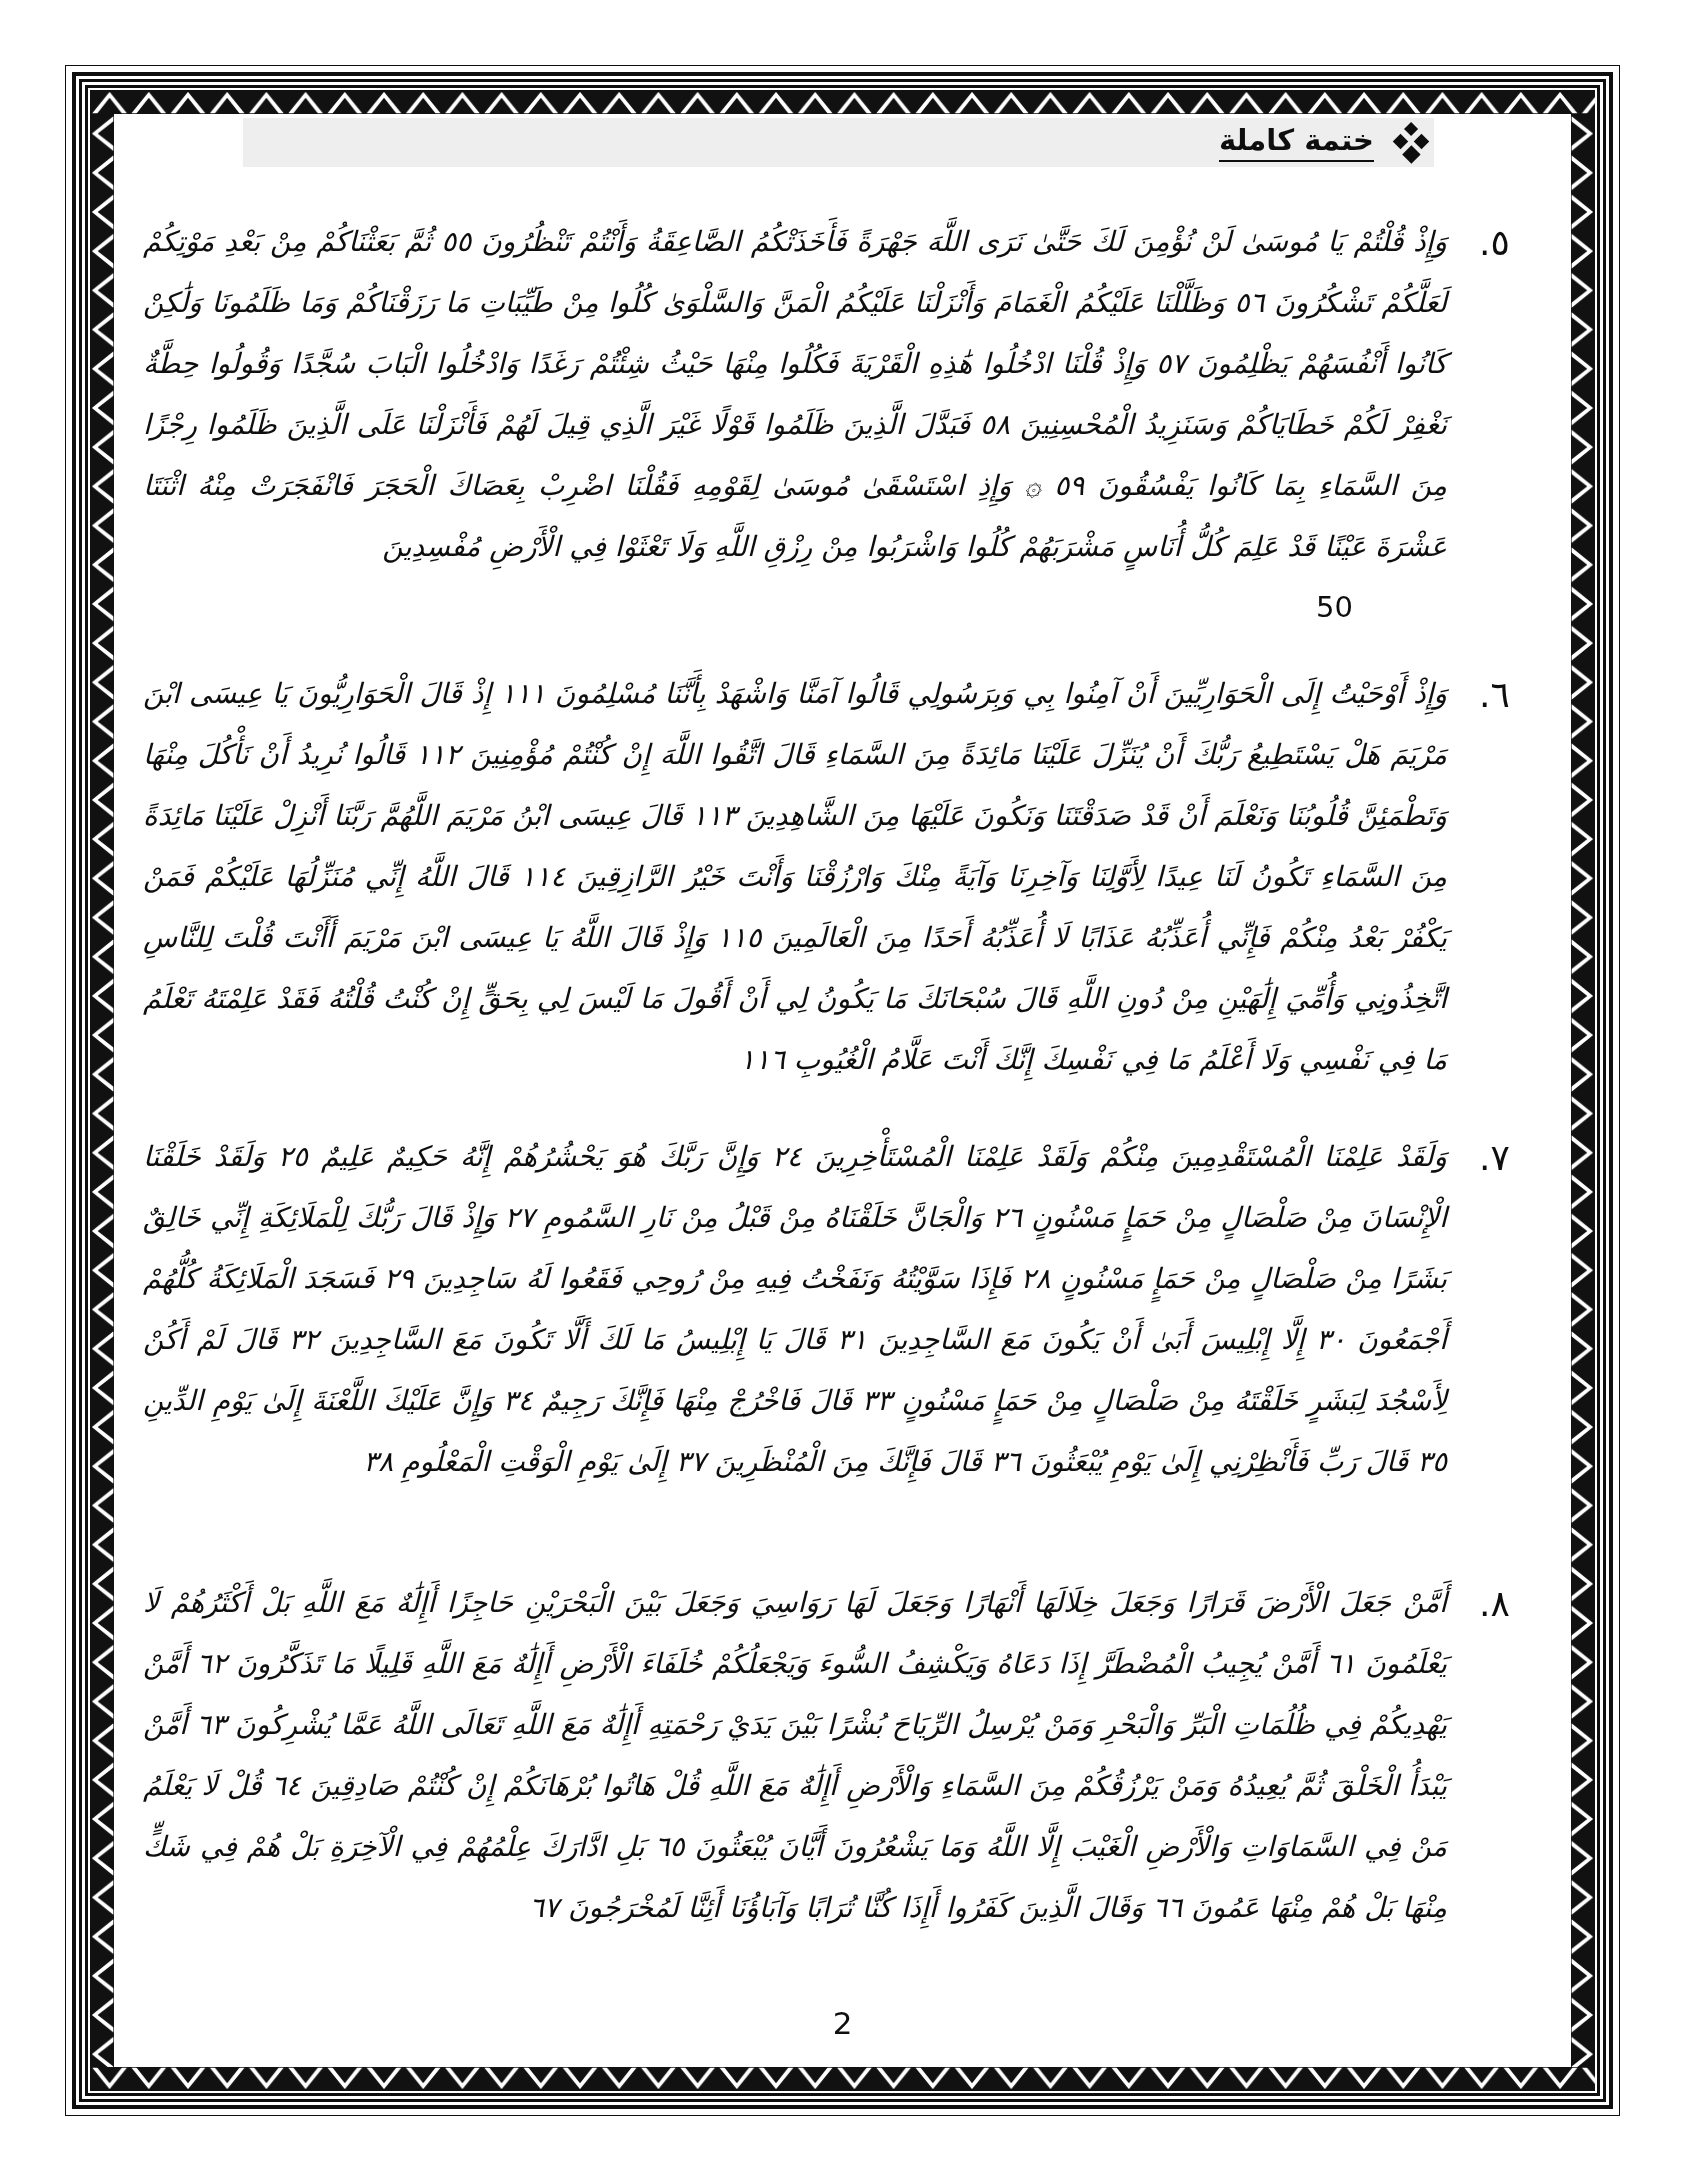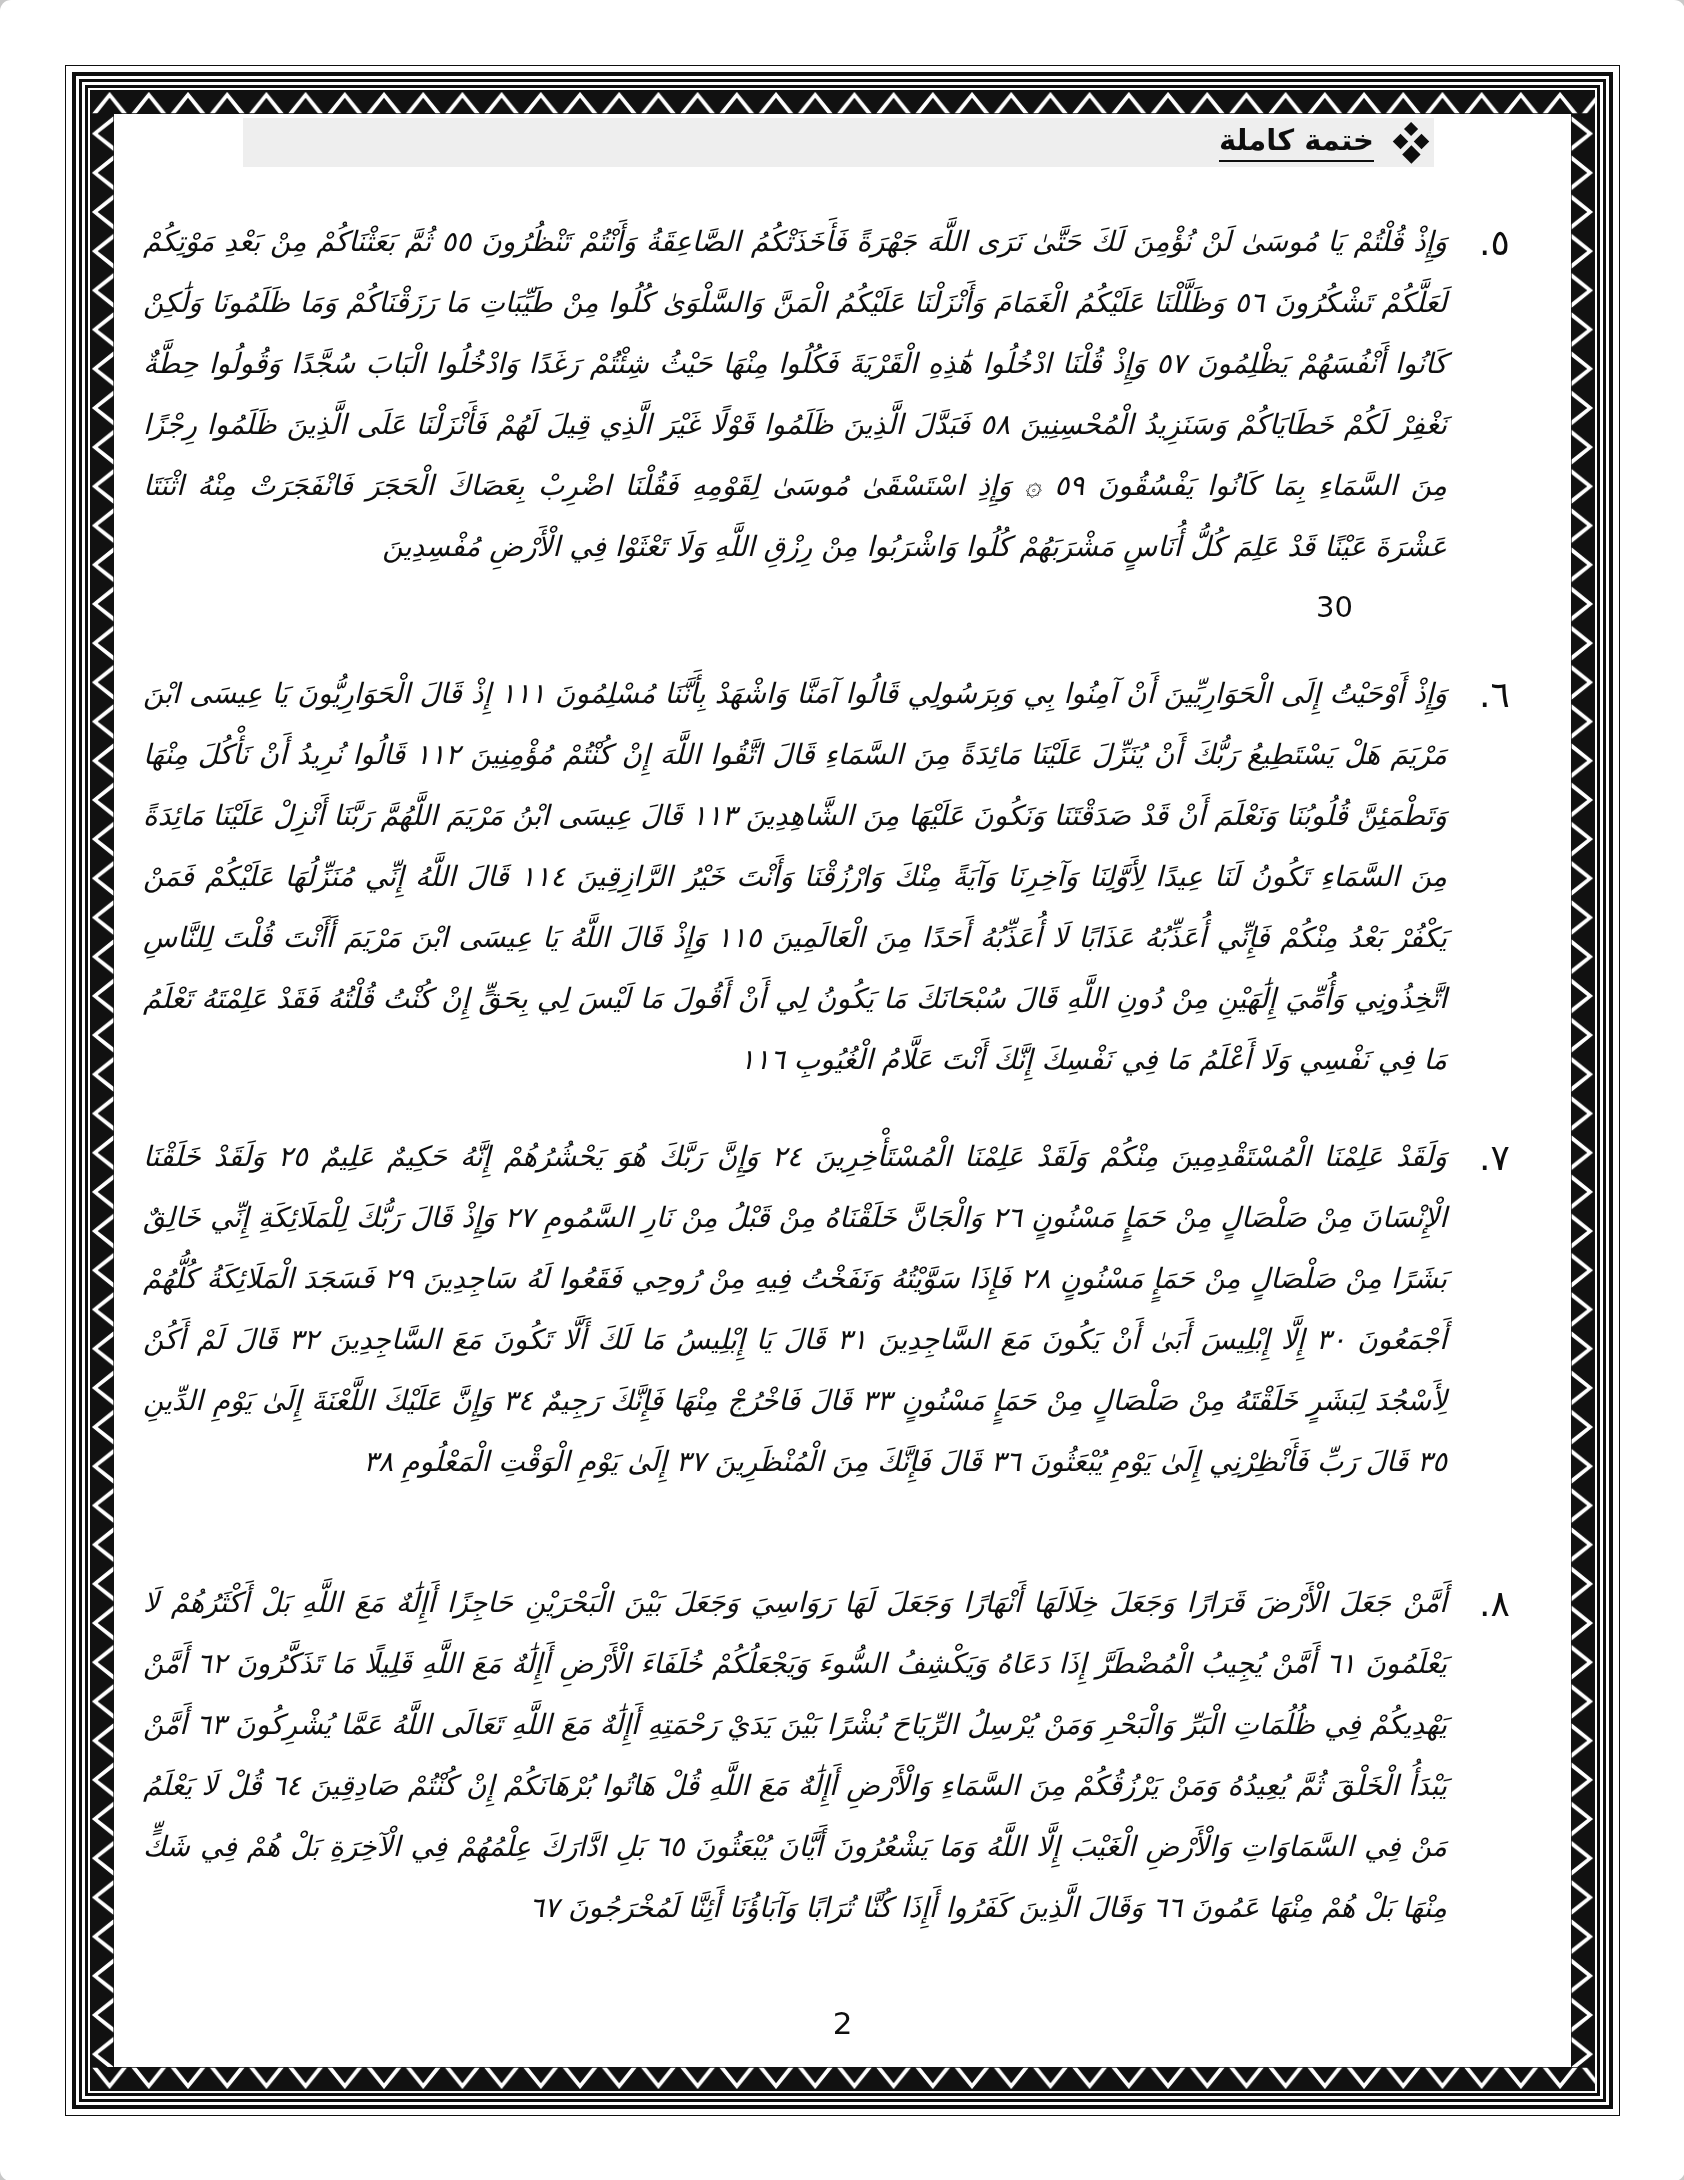--- a/index.html
+++ b/index.html
@@ -2,21 +2,20 @@
 <html lang="ar" style="--ink: #0e0e0e; --paper: #ffffff; --band: #eeeeee;font-size:13.6px"><head>
 <meta charset="utf-8">
 <style>
   * { box-sizing: border-box; margin: 0; padding: 0; }
   html, body { background: #c8c8c8; }
   body { width: 1685px; height: 2181px; position: relative; }
   .sheet {
     position: absolute; inset: 0;
     background: var(--paper, #ffffff);
     overflow: hidden;
-    border-radius: 11px;
   }
   
   .fr { position: absolute; pointer-events: none; }
   .fr-a { inset: 65px;  border: 1.7px solid var(--ink, #111); }
   .fr-b { inset: 72px;  border: 4.3px solid var(--ink, #111); }
   .fr-c { inset: 79px;  border: 3.4px solid var(--ink, #111); }
   .fr-d { inset: 85px; border: 3.4px solid var(--ink, #111); }
   
   .tri { position: absolute; display: block; }
   .tri-top    { top: 90px;    left: 90px; right: 90px; height: 24px; }
@@ -149,21 +148,21 @@
         <i class="d-right"></i>
         <i class="d-bottom"></i>
     </span>
     <span class="header-title">ختمة كاملة</span>
   </div>
 
   <section class="verse-block sec-5">
     <div class="vnum">٥.</div>
     <div class="vbody">
       <div class="vtext">وَإِذْ قُلْتُمْ يَا مُوسَىٰ لَنْ نُؤْمِنَ لَكَ حَتَّىٰ نَرَى اللَّهَ جَهْرَةً فَأَخَذَتْكُمُ الصَّاعِقَةُ وَأَنْتُمْ تَنْظُرُونَ ٥٥ ثُمَّ بَعَثْنَاكُمْ مِنْ بَعْدِ مَوْتِكُمْ لَعَلَّكُمْ تَشْكُرُونَ ٥٦ وَظَلَّلْنَا عَلَيْكُمُ الْغَمَامَ وَأَنْزَلْنَا عَلَيْكُمُ الْمَنَّ وَالسَّلْوَىٰ كُلُوا مِنْ طَيِّبَاتِ مَا رَزَقْنَاكُمْ وَمَا ظَلَمُونَا وَلَٰكِنْ كَانُوا أَنْفُسَهُمْ يَظْلِمُونَ ٥٧ وَإِذْ قُلْنَا ادْخُلُوا هَٰذِهِ الْقَرْيَةَ فَكُلُوا مِنْهَا حَيْثُ شِئْتُمْ رَغَدًا وَادْخُلُوا الْبَابَ سُجَّدًا وَقُولُوا حِطَّةٌ نَغْفِرْ لَكُمْ خَطَايَاكُمْ وَسَنَزِيدُ الْمُحْسِنِينَ ٥٨ فَبَدَّلَ الَّذِينَ ظَلَمُوا قَوْلًا غَيْرَ الَّذِي قِيلَ لَهُمْ فَأَنْزَلْنَا عَلَى الَّذِينَ ظَلَمُوا رِجْزًا مِنَ السَّمَاءِ بِمَا كَانُوا يَفْسُقُونَ ٥٩ ۞ وَإِذِ اسْتَسْقَىٰ مُوسَىٰ لِقَوْمِهِ فَقُلْنَا اضْرِبْ بِعَصَاكَ الْحَجَرَ فَانْفَجَرَتْ مِنْهُ اثْنَتَا عَشْرَةَ عَيْنًا قَدْ عَلِمَ كُلُّ أُنَاسٍ مَشْرَبَهُمْ كُلُوا وَاشْرَبُوا مِنْ رِزْقِ اللَّهِ وَلَا تَعْثَوْا فِي الْأَرْضِ مُفْسِدِينَ</div>
-      <div class="vtrail">30</div>
+      <div class="vtrail">50</div>
     </div>
   </section>
 
   <section class="verse-block sec-6">
     <div class="vnum">٦.</div>
     <div class="vbody">
       <div class="vtext">وَإِذْ أَوْحَيْتُ إِلَى الْحَوَارِيِّينَ أَنْ آمِنُوا بِي وَبِرَسُولِي قَالُوا آمَنَّا وَاشْهَدْ بِأَنَّنَا مُسْلِمُونَ ١١١ إِذْ قَالَ الْحَوَارِيُّونَ يَا عِيسَى ابْنَ مَرْيَمَ هَلْ يَسْتَطِيعُ رَبُّكَ أَنْ يُنَزِّلَ عَلَيْنَا مَائِدَةً مِنَ السَّمَاءِ قَالَ اتَّقُوا اللَّهَ إِنْ كُنْتُمْ مُؤْمِنِينَ ١١٢ قَالُوا نُرِيدُ أَنْ نَأْكُلَ مِنْهَا وَتَطْمَئِنَّ قُلُوبُنَا وَنَعْلَمَ أَنْ قَدْ صَدَقْتَنَا وَنَكُونَ عَلَيْهَا مِنَ الشَّاهِدِينَ ١١٣ قَالَ عِيسَى ابْنُ مَرْيَمَ اللَّهُمَّ رَبَّنَا أَنْزِلْ عَلَيْنَا مَائِدَةً مِنَ السَّمَاءِ تَكُونُ لَنَا عِيدًا لِأَوَّلِنَا وَآخِرِنَا وَآيَةً مِنْكَ وَارْزُقْنَا وَأَنْتَ خَيْرُ الرَّازِقِينَ ١١٤ قَالَ اللَّهُ إِنِّي مُنَزِّلُهَا عَلَيْكُمْ فَمَنْ يَكْفُرْ بَعْدُ مِنْكُمْ فَإِنِّي أُعَذِّبُهُ عَذَابًا لَا أُعَذِّبُهُ أَحَدًا مِنَ الْعَالَمِينَ ١١٥ وَإِذْ قَالَ اللَّهُ يَا عِيسَى ابْنَ مَرْيَمَ أَأَنْتَ قُلْتَ لِلنَّاسِ اتَّخِذُونِي وَأُمِّيَ إِلَٰهَيْنِ مِنْ دُونِ اللَّهِ قَالَ سُبْحَانَكَ مَا يَكُونُ لِي أَنْ أَقُولَ مَا لَيْسَ لِي بِحَقٍّ إِنْ كُنْتُ قُلْتُهُ فَقَدْ عَلِمْتَهُ تَعْلَمُ مَا فِي نَفْسِي وَلَا أَعْلَمُ مَا فِي نَفْسِكَ إِنَّكَ أَنْتَ عَلَّامُ الْغُيُوبِ ١١٦</div>
     </div>
   </section>
 

